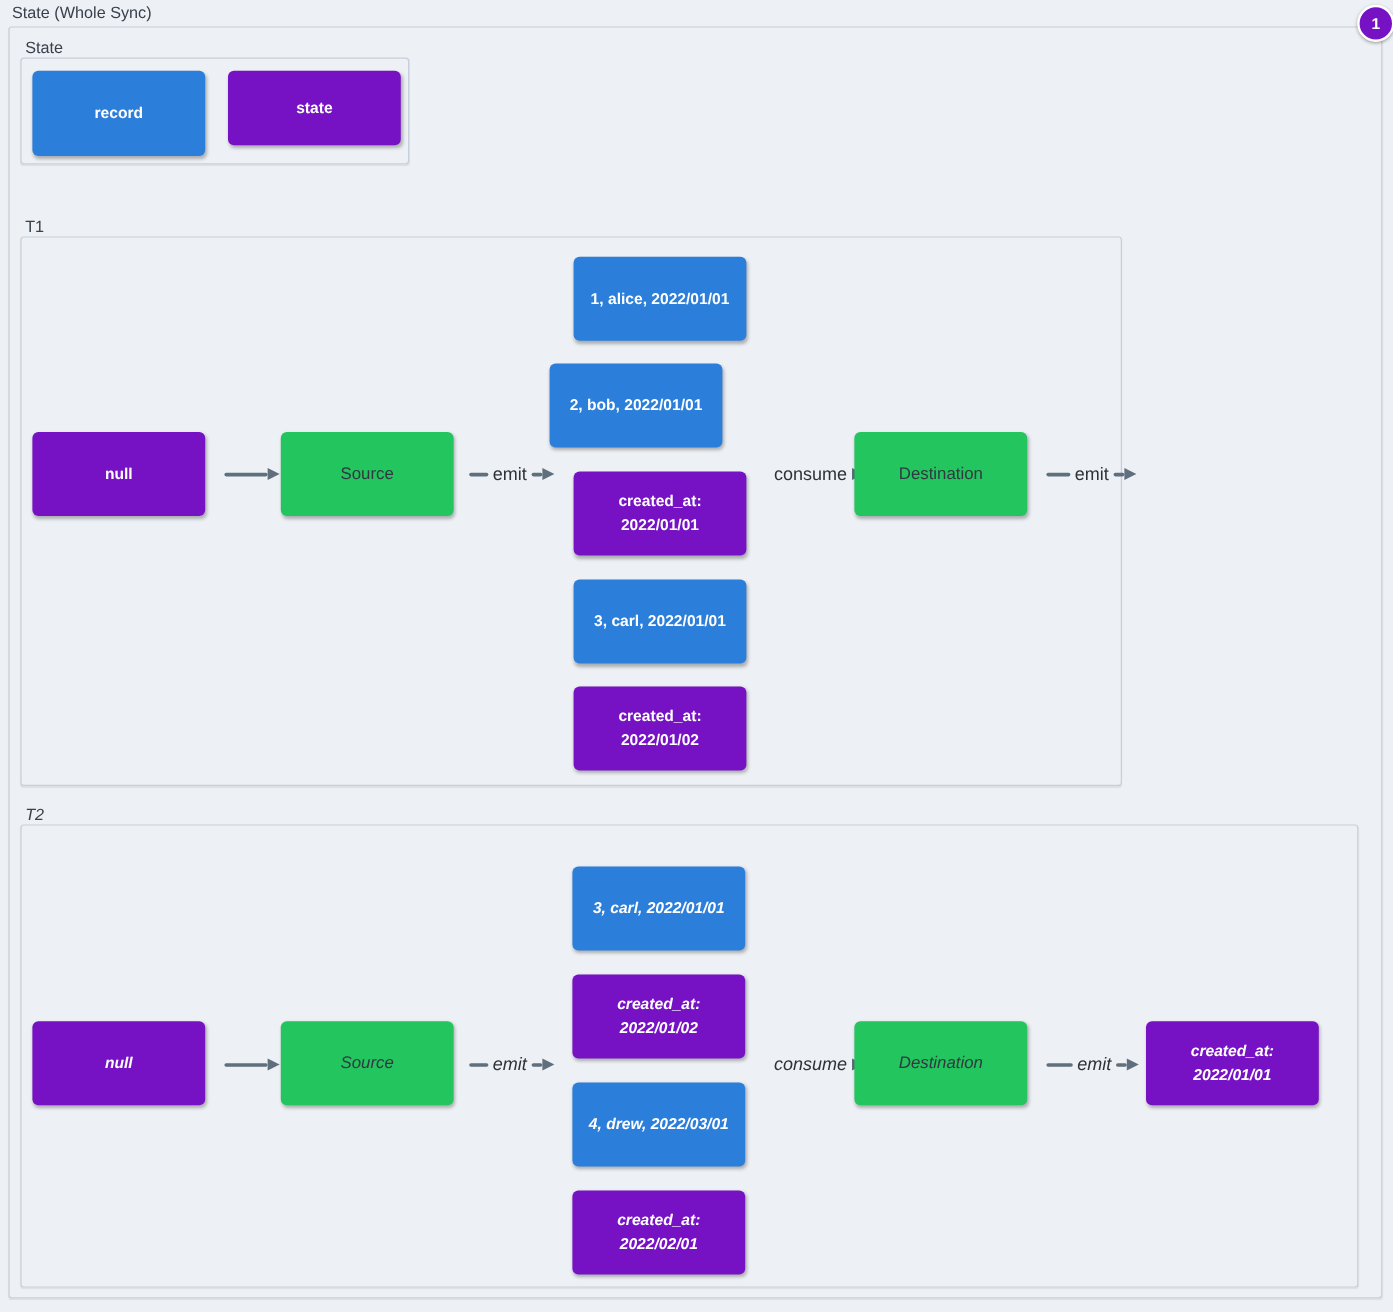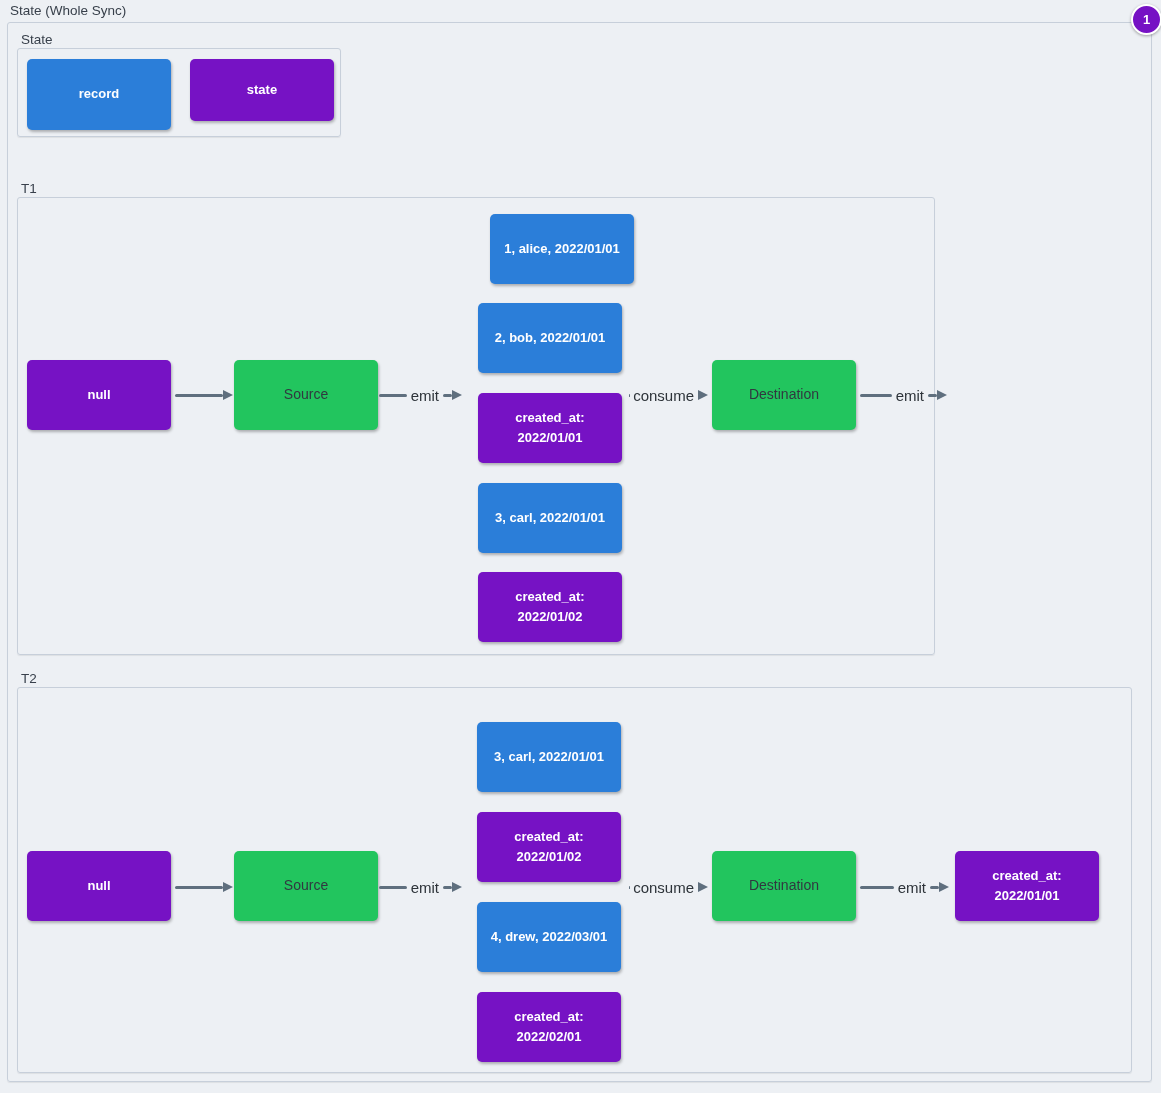--- a/index.html
+++ b/index.html
@@ -38,33 +38,33 @@
   }
   .outer{left:7px;top:22px;width:1145px;height:1060px;}
   .group{position:absolute;border:1px solid var(--border);border-radius:3px;
     box-shadow:0 1px 1px rgba(0,0,0,.07);}
   .group-label{
     position:absolute;top:-17px;left:3px;
     font-size:13.5px;color:var(--label);white-space:nowrap;
   }
   .legend-group{left:9px;top:25px;width:324px;height:89px;}
   .t1-group{left:9px;top:174px;width:918px;height:458px;}
-  .t2-group{left:9px;top:664px;width:1115px;height:386px;}
+  .t2-group{left:9px;top:664px;width:1115px;height:386px;font-style:italic;}
   .node{
     position:absolute;width:144px;height:70px;border-radius:5px;
     display:flex;align-items:center;justify-content:center;text-align:center;
     white-space:pre-line;line-height:1.55;
     box-shadow:1px 2px 3px rgba(0,0,0,.28);
     padding:0 4px;
   }
   .node.record{background:var(--blue);color:#fff;font-size:13px;font-weight:700;}
   .node.state{background:var(--purple);color:#fff;font-size:13px;font-weight:700;}
   .node.plain{background:#22c55e;color:var(--node-dark-text);font-size:14px;font-weight:400;}
   .edge{
-    position:absolute;height:18px;display:flex;align-items:center;
+    position:absolute;height:18px;display:flex;align-items:center;padding-left:12px;
   }
   .seg{height:3px;background:var(--arrow);border-radius:2px;}
   .seg.grow{flex:1;}
   .head{
     width:0;height:0;flex:0 0 auto;
     border-top:5px solid transparent;border-bottom:5px solid transparent;
     border-left:10px solid var(--arrow);
   }
   .edge-label{
     flex:0 0 auto;padding:0 4px;font-size:15px;color:var(--edge-text);
@@ -97,22 +97,22 @@
 
     <div class="node plain" style="left:216px;top:162px;">Source</div>
 
     <div class="edge" style="left:361px;top:188px;width:83px;">
       <div class="seg grow"></div>
       <div class="edge-label">emit</div>
       <div class="seg" style="width:9px;"></div>
       <div class="head"></div>
     </div>
 
-    <div class="node record" style="left:460px;top:16px;margin-left:12px;">1, alice, 2022/01/01</div>
-    <div class="node record" style="left:460px;top:105px;">2, bob, 2022/01/01</div>
+    <div class="node record" style="left:460px;top:16px;">1, alice, 2022/01/01</div>
+    <div class="node record" style="left:440px;top:105px;">2, bob, 2022/01/01</div>
     <div class="node state" style="left:460px;top:195px;">created_at:
 2022/01/01</div>
     <div class="node record" style="left:460px;top:285px;">3, carl, 2022/01/01</div>
     <div class="node state" style="left:460px;top:374px;">created_at:
 2022/01/02</div>
 
     <div class="edge" style="left:611px;top:188px;width:79px;">
       <div class="seg" style="width:10px;"></div>
       <div class="edge-label">consume</div>
       <div class="head"></div>

